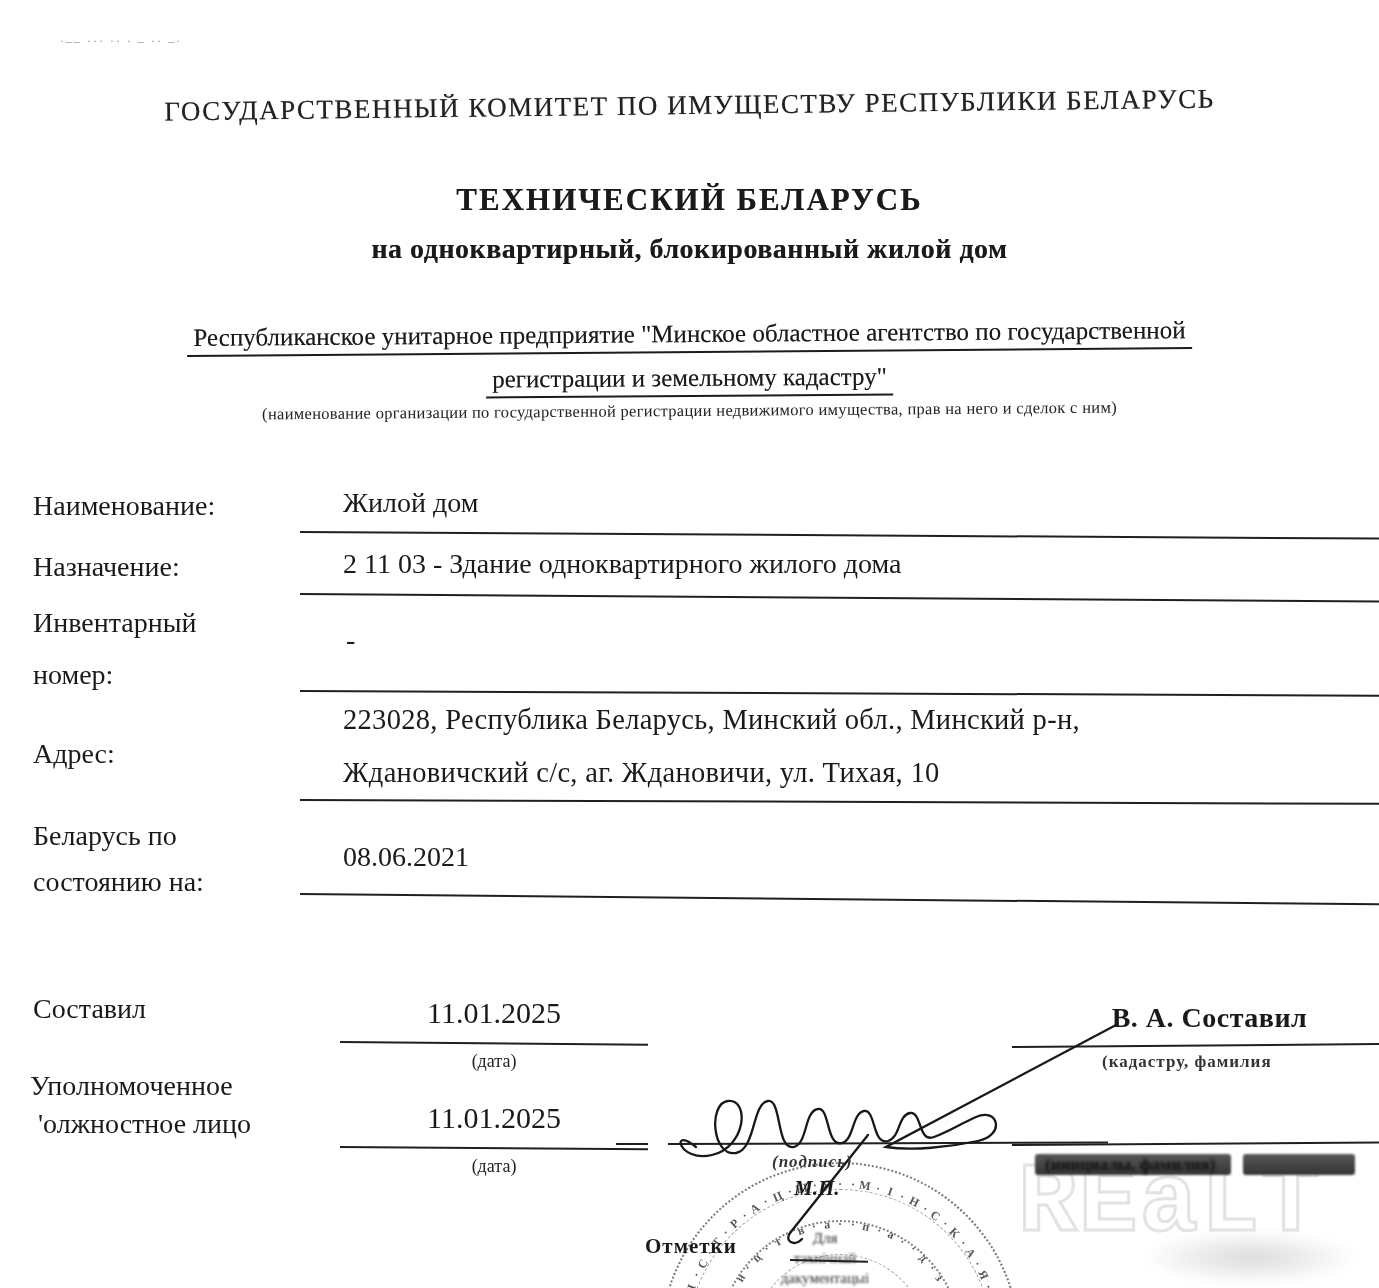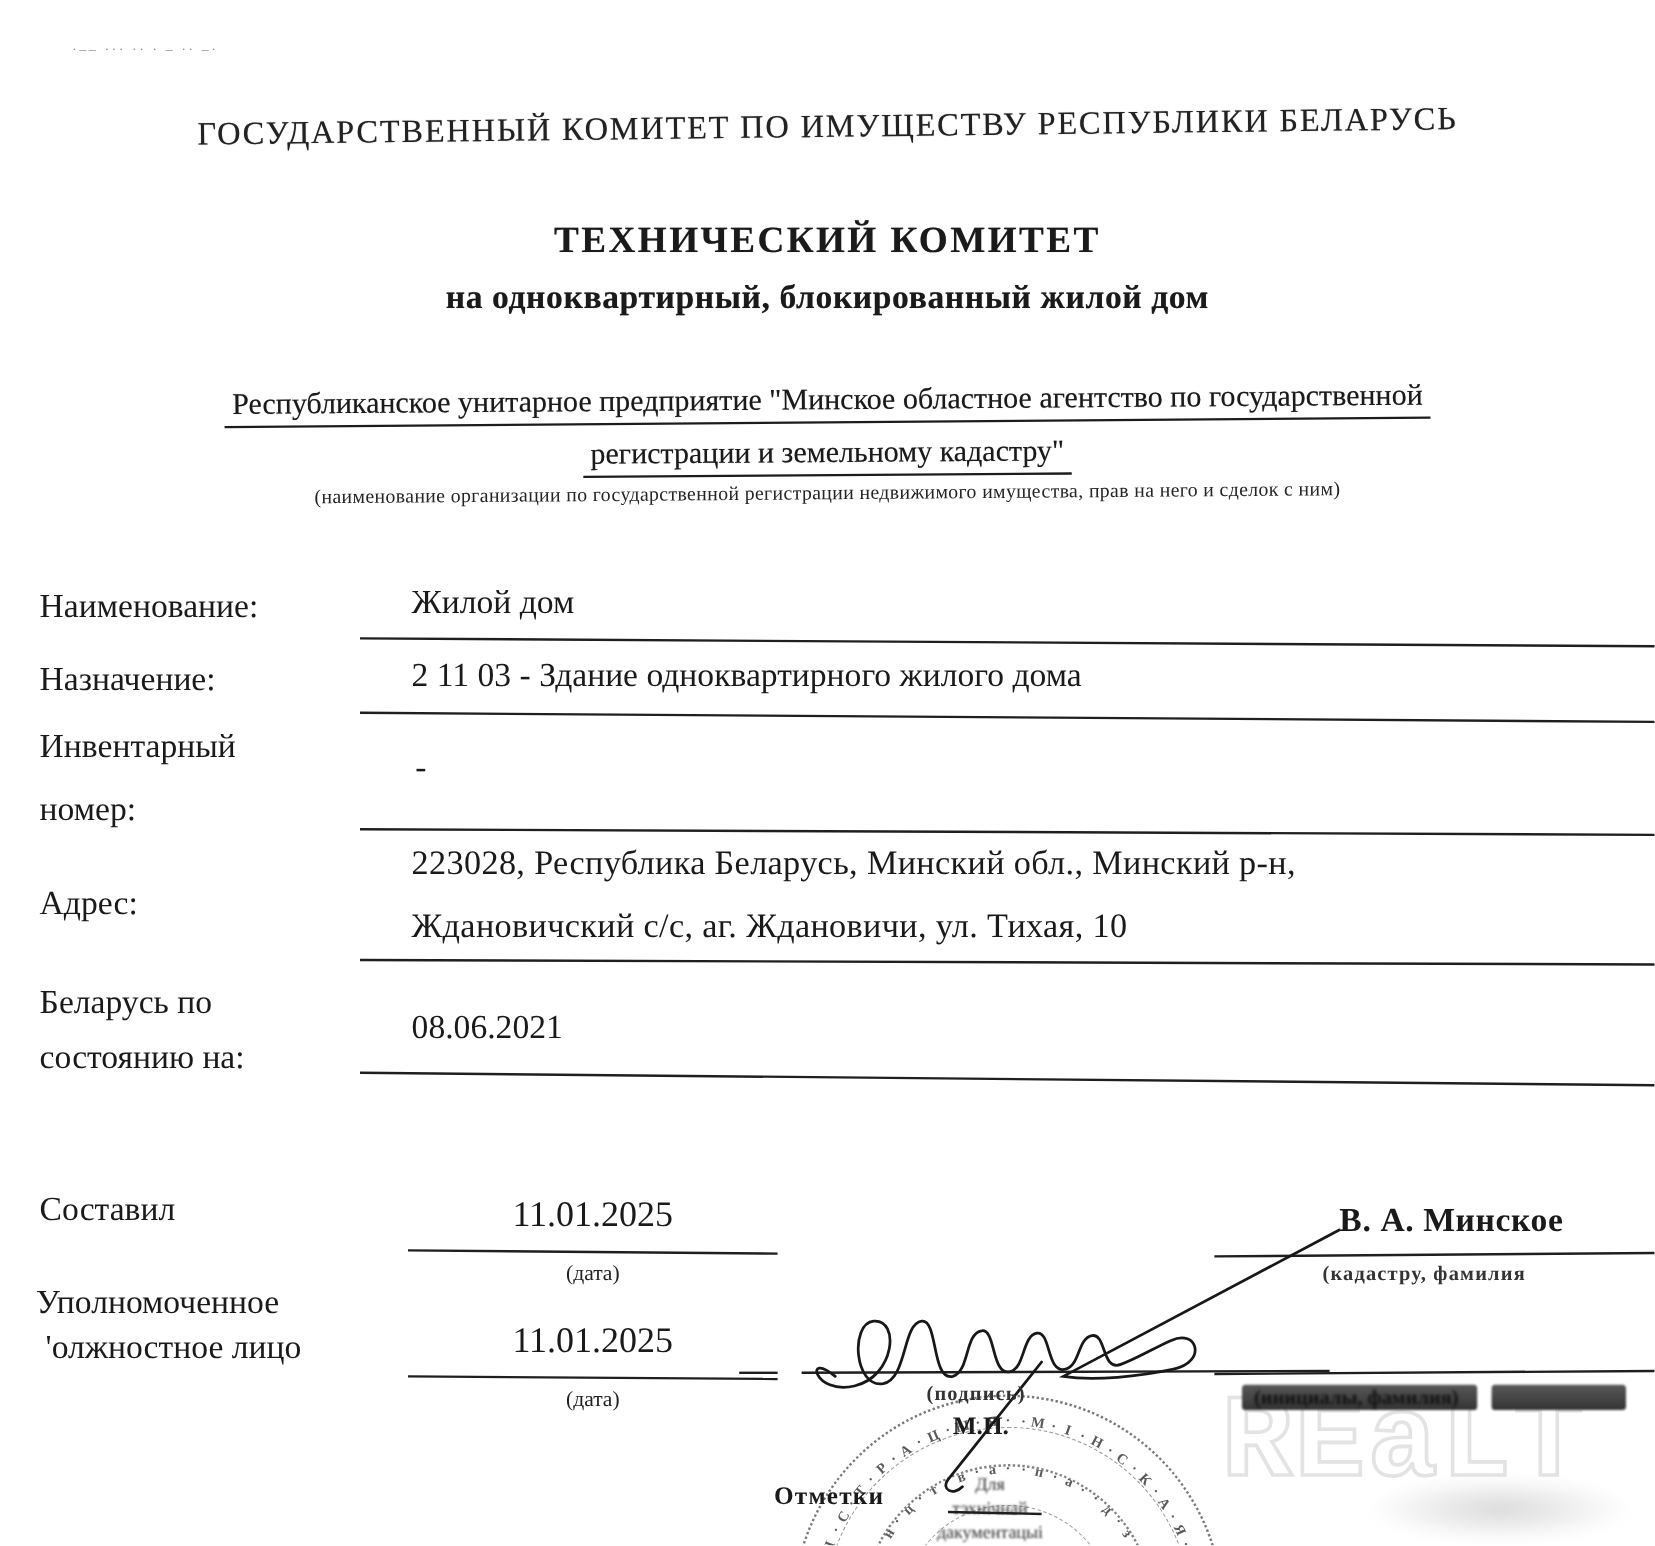--- a/index.html
+++ b/index.html
@@ -48,31 +48,31 @@
   .blob{left:1140px;top:1230px;width:220px;height:55px;
     background:radial-gradient(ellipse at center,rgba(150,150,150,.35),rgba(150,150,150,0) 70%);
     filter:blur(5px);z-index:0;}
   .smudge-bar{position:absolute;height:21px;background:linear-gradient(#585858,#343434);
     border-radius:3px;filter:blur(1.1px);z-index:3;}
   .smudge-txt{position:absolute;font-size:17px;font-weight:bold;color:#101010;filter:blur(1.4px);
     z-index:4;white-space:nowrap;overflow:hidden;}
   .topleft-marks{left:60px;top:34px;font-size:12px;letter-spacing:2px;color:#909090;filter:blur(.4px);}
   .z2{z-index:2;}
   .z3{z-index:3;}
-  .z4{z-index:4;}
+  .z4{z-index:4;font-style:italic;}
 </style>
 </head>
 <body>
 
 <div class="page">
 
   <div class="abs topleft-marks">·–– ··· ·· ·  – ·· –·</div>
 
   <div class="abs committee">ГОСУДАРСТВЕННЫЙ КОМИТЕТ ПО ИМУЩЕСТВУ РЕСПУБЛИКИ БЕЛАРУСЬ</div>
-  <div class="abs doc-title scan">ТЕХНИЧЕСКИЙ КОМИТЕТ</div>
+  <div class="abs doc-title scan">ТЕХНИЧЕСКИЙ БЕЛАРУСЬ</div>
   <div class="abs doc-subtitle scan">на одноквартирный, блокированный жилой дом</div>
 
   <div class="abs org-wrap">
     <span class="org-line scan">Республиканское унитарное предприятие "Минское областное агентство по государственной</span>
   </div>
   <div class="abs org2-wrap">
     <span class="org-line scan">регистрации и земельному кадастру"</span>
   </div>
   <div class="abs org-caption">(наименование организации по государственной регистрации недвижимого имущества, прав на него и сделок с ним)</div>
 
@@ -97,21 +97,21 @@
   <div class="abs flabel" style="left:33px;top:820px;">Беларусь по</div>
   <div class="abs flabel" style="left:33px;top:866px;">состоянию на:</div>
   <div class="abs fvalue" style="left:303px;top:841px;">08.06.2021</div>
   <div class="ln" style="left:300px;top:893px;width:1079px;transform:rotate(.55deg);"></div>
 
   <div class="abs flabel" style="left:33px;top:993px;">Составил</div>
   <div class="abs date-big ctr" style="left:340px;top:996px;width:308px;">11.01.2025</div>
   <div class="ln" style="left:340px;top:1041px;width:308px;transform:rotate(.5deg);"></div>
   <div class="abs cap-sm ctr" style="left:340px;top:1051px;width:308px;">(дата)</div>
 
-  <div class="abs name-sig ctr z2" style="left:1040px;top:1002px;width:339px;">В. А. Минское</div>
+  <div class="abs name-sig ctr z2" style="left:1040px;top:1002px;width:339px;">В. А. Составил</div>
   <div class="ln z2" style="left:1012px;top:1046px;width:367px;transform:rotate(-.45deg);"></div>
   <div class="abs cap-smudge z2" style="left:1102px;top:1052px;width:277px;overflow:hidden;">(кадастру, фамилия</div>
 
   <div class="abs flabel" style="left:30px;top:1070px;">Уполномоченное</div>
   <div class="abs flabel" style="left:38px;top:1108px;">'олжностное лицо</div>
   <div class="abs date-big ctr" style="left:340px;top:1101px;width:308px;">11.01.2025</div>
   <div class="ln" style="left:340px;top:1146px;width:308px;transform:rotate(.4deg);"></div>
   <div class="abs cap-sm ctr" style="left:340px;top:1156px;width:308px;">(дата)</div>
 
   <div class="ln" style="left:616px;top:1143px;width:32px;"></div>

